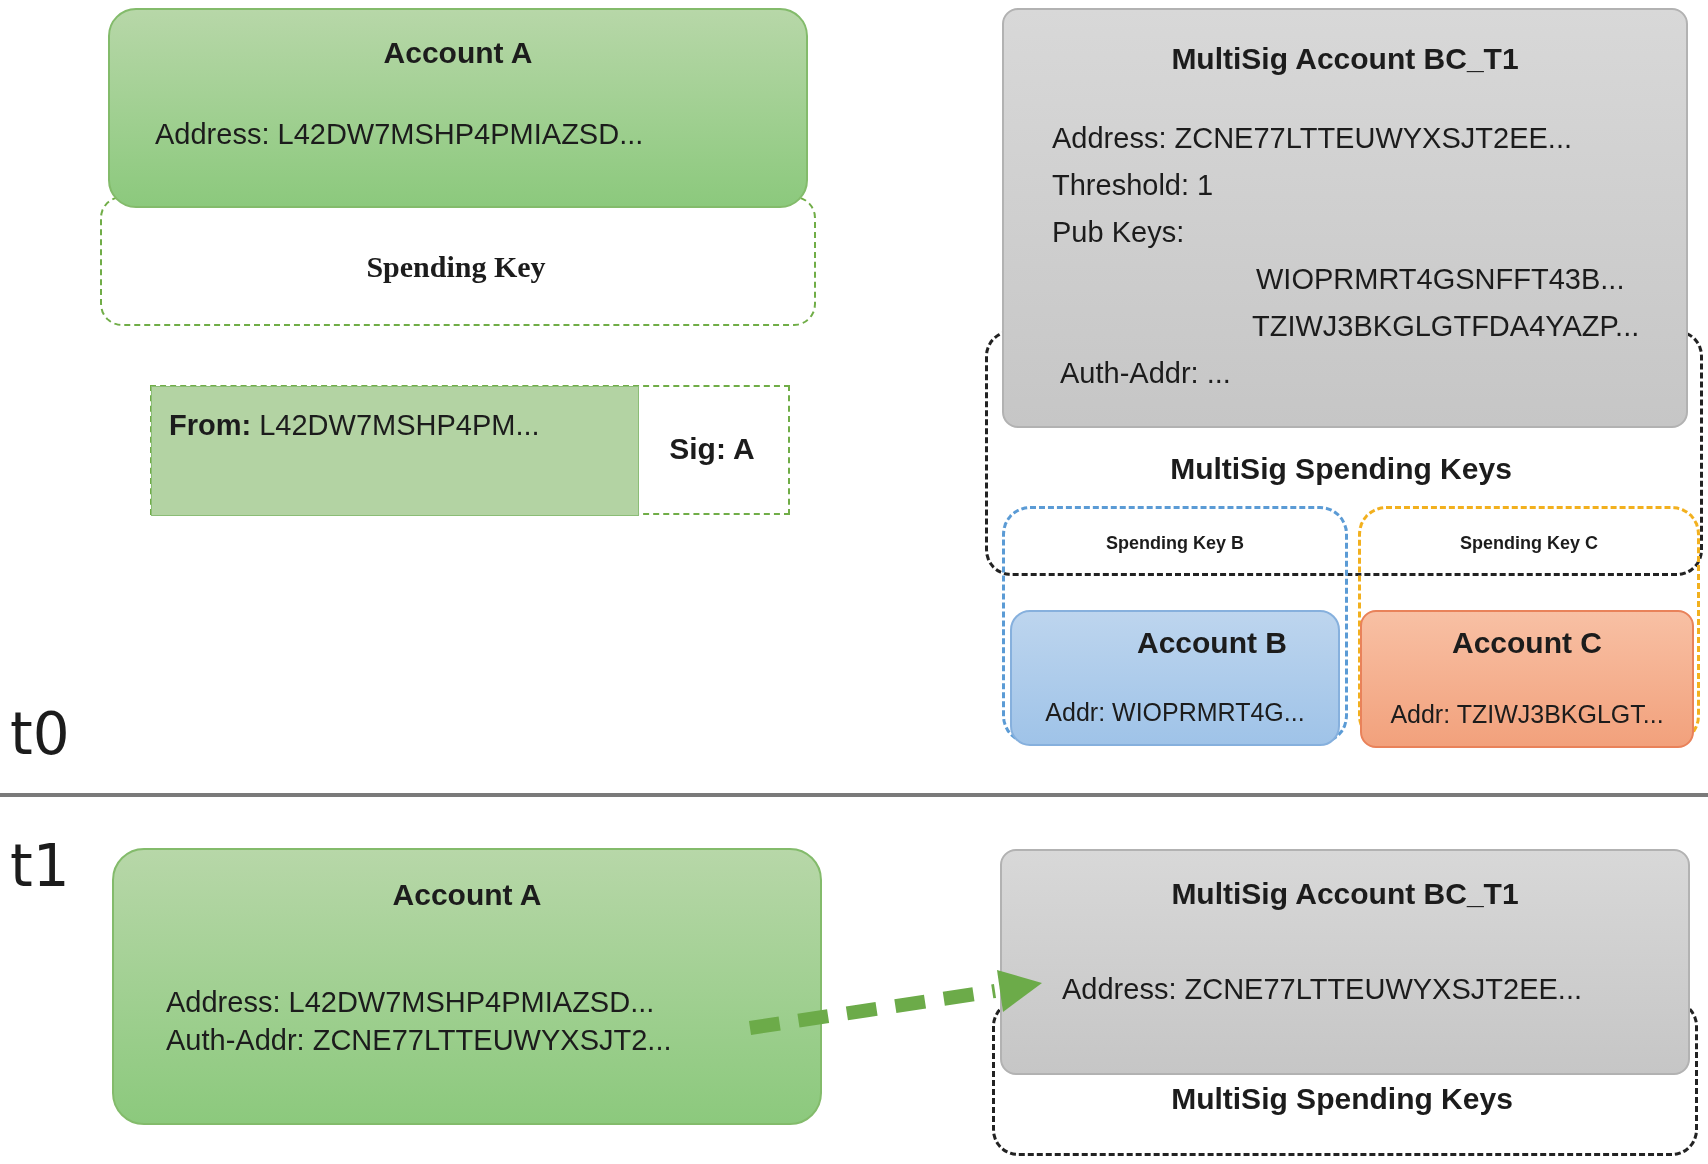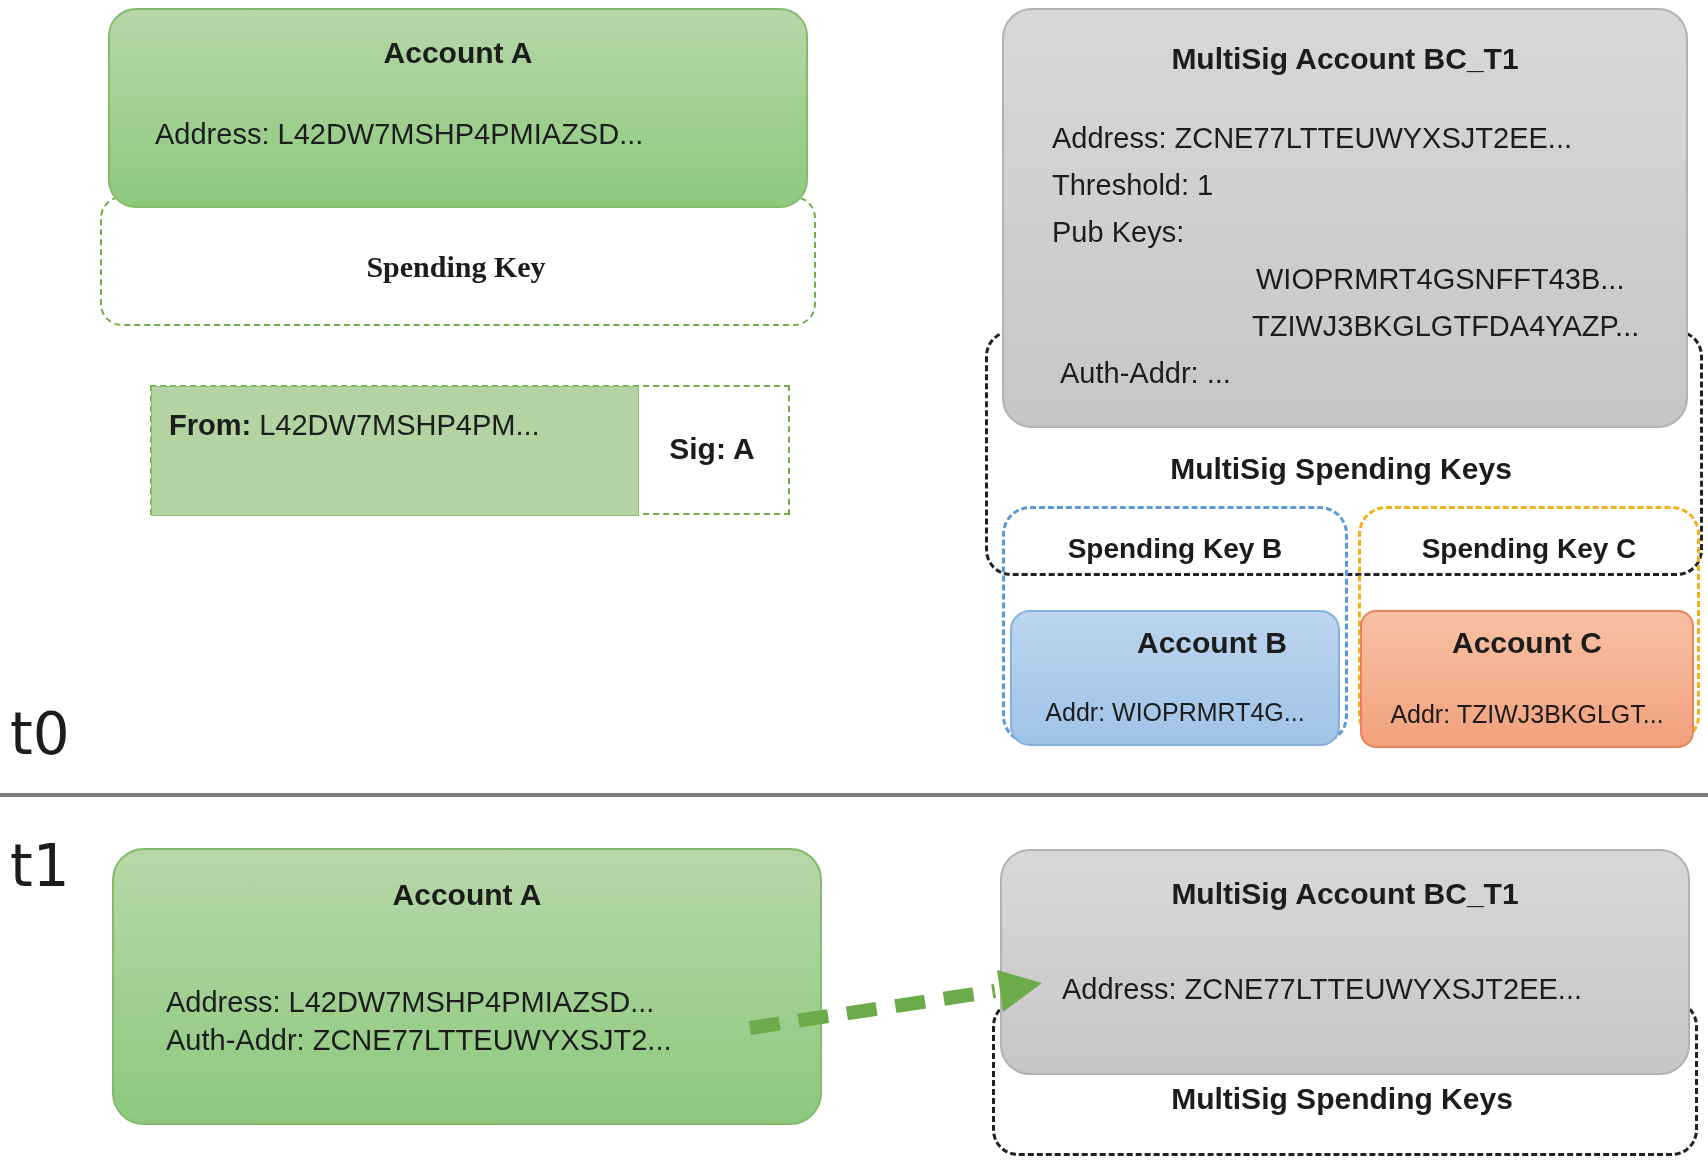--- a/index.html
+++ b/index.html
@@ -5,34 +5,34 @@
   html,body{margin:0;padding:0;background:#ffffff;}
   .stage{position:relative;width:1708px;height:1164px;background:#ffffff;
          font-family:"Liberation Sans",sans-serif;color:#1c1c1c;overflow:hidden;}
   .abs{position:absolute;}
   .b{font-weight:bold;}
   .center{text-align:center;}
   .gap{margin-left:8px;}
 
   
   .box-green{background:linear-gradient(#b7d7a8,#8cc97d);border:2px solid #83bb6b;border-radius:28px;z-index:2;}
-  .box-gray{background:linear-gradient(#d8d8d8,#c6c6c6);border:2px solid #b2b2b2;border-radius:30px;z-index:2;}
+  .box-gray{background:linear-gradient(#d8d8d8,#c6c6c6);border:2px solid #b2b2b2;border-radius:16px;z-index:2;}
   .box-blue{background:linear-gradient(#bdd5ee,#9fc3e8);border:2px solid #86b0dd;border-radius:20px;z-index:3;}
   .box-orange{background:linear-gradient(#f8c0a4,#f2a17c);border:2px solid #e9825a;border-radius:16px;z-index:3;}
 
   
   .dash-green{border:2px dashed #70ad47;border-radius:22px;z-index:1;}
   .dash-green-sq{border:2px dashed #70ad47;z-index:1;}
   .dash-black{border:3px dashed #222222;border-radius:26px;z-index:0;}
   .dash-blue{border:3px dashed #5b9bd5;border-radius:28px;z-index:1;}
   .dash-yellow{border:3px dashed #f2b01e;border-radius:28px;z-index:1;}
 
   .title{font-weight:bold;font-size:30px;width:100%;text-align:center;}
   .line{font-size:29px;white-space:nowrap;}
-  .small-line{font-size:28px;white-space:nowrap;}
+  .small-line{font-size:18px;white-space:nowrap;}
   .tlabel{font-size:58px;font-weight:500;font-family:"DejaVu Sans",sans-serif;}
   .divider{background:#7a7a7a;height:4px;left:0;width:1708px;z-index:4;}
   svg{overflow:visible;}
 </style>
 </head>
 <body>
 
 <div class="stage">
 
   <div class="abs dash-green" style="left:100px;top:196px;width:712px;height:126px;"></div>

